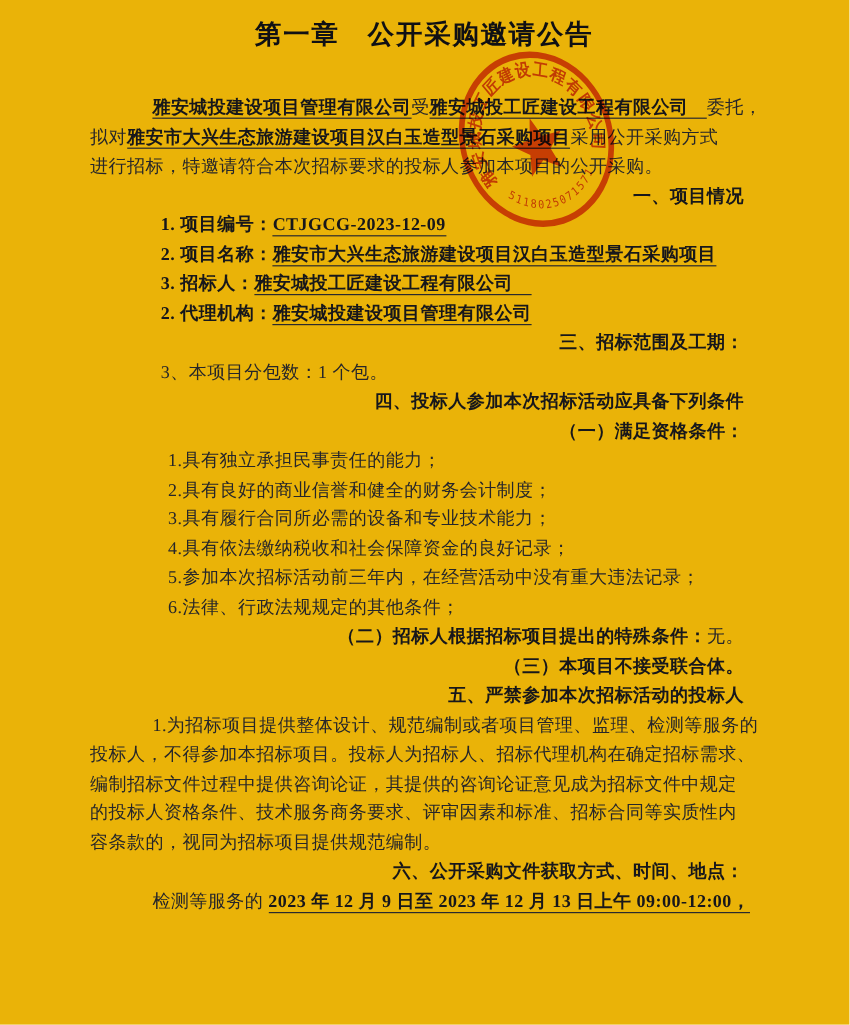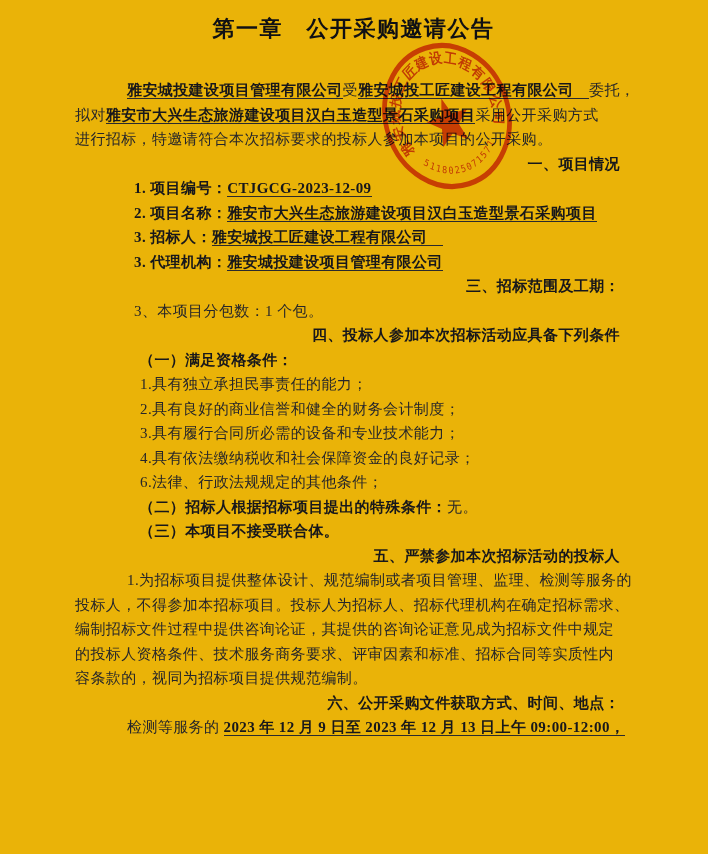--- a/index.html
+++ b/index.html
@@ -28,21 +28,21 @@
     margin:0;
     font-size:15px;
     line-height:24.5px;
     white-space:nowrap;
     letter-spacing:0.4px;
   }
   .para-first{padding-left:52px;}
   .cont{padding-left:0;}
   .sec{padding-left:53px;text-align:right;}
   .num{padding-left:59px;}
-  .sub{padding-left:64px;}
+  .sub{padding-left:64px;text-align:right;}
   .item{padding-left:65px;}
   .b{font-weight:bold;color:#17171b;}
   .u{border-bottom:1.6px solid #2a2a2e;}
   .seal{
     position:absolute;
     left:347px;top:11px;
     width:200px;height:210px;
     z-index:2;
     mix-blend-mode:multiply;
     opacity:0.85;
@@ -57,29 +57,30 @@
   <h1 class="title">第一章　公开采购邀请公告</h1>
 
   <div class="doc-body">
       <p class="ln para-first"><span class="b u">雅安城投建设项目管理有限公司</span><span>受</span><span class="b u">雅安城投工匠建设工程有限公司　</span><span>委托，</span></p>
       <p class="ln cont"><span>拟对</span><span class="b u">雅安市大兴生态旅游建设项目汉白玉造型景石采购项目</span><span>采用公开采购方式</span></p>
       <p class="ln cont"><span>进行招标，特邀请符合本次招标要求的投标人参加本项目的公开采购。</span></p>
       <p class="ln sec"><span class="b">一、项目情况</span></p>
       <p class="ln num"><span class="b">1. 项目编号：</span><span class="b u">CTJGCG-2023-12-09</span></p>
       <p class="ln num"><span class="b">2. 项目名称：</span><span class="b u">雅安市大兴生态旅游建设项目汉白玉造型景石采购项目</span></p>
       <p class="ln num"><span class="b">3. 招标人：</span><span class="b u">雅安城投工匠建设工程有限公司　</span></p>
-      <p class="ln num"><span class="b">3. 代理机构：</span><span class="b u">雅安城投建设项目管理有限公司</span></p>
+      <p class="ln num"><span class="b">2. 代理机构：</span><span class="b u">雅安城投建设项目管理有限公司</span></p>
       <p class="ln sec"><span class="b">三、招标范围及工期：</span></p>
       <p class="ln num"><span>3、本项目分包数：1 个包。</span></p>
       <p class="ln sec"><span class="b">四、投标人参加本次招标活动应具备下列条件</span></p>
       <p class="ln sub"><span class="b">（一）满足资格条件：</span></p>
       <p class="ln item"><span>1.具有独立承担民事责任的能力；</span></p>
       <p class="ln item"><span>2.具有良好的商业信誉和健全的财务会计制度；</span></p>
       <p class="ln item"><span>3.具有履行合同所必需的设备和专业技术能力；</span></p>
       <p class="ln item"><span>4.具有依法缴纳税收和社会保障资金的良好记录；</span></p>
+      <p class="ln item"><span>5.参加本次招标活动前三年内，在经营活动中没有重大违法记录；</span></p>
       <p class="ln item"><span>6.法律、行政法规规定的其他条件；</span></p>
       <p class="ln sub"><span class="b">（二）招标人根据招标项目提出的特殊条件：</span><span>无。</span></p>
       <p class="ln sub"><span class="b">（三）本项目不接受联合体。</span></p>
       <p class="ln sec"><span class="b">五、严禁参加本次招标活动的投标人</span></p>
       <p class="ln para-first"><span>1.为招标项目提供整体设计、规范编制或者项目管理、监理、检测等服务的</span></p>
       <p class="ln cont"><span>投标人，不得参加本招标项目。投标人为招标人、招标代理机构在确定招标需求、</span></p>
       <p class="ln cont"><span>编制招标文件过程中提供咨询论证，其提供的咨询论证意见成为招标文件中规定</span></p>
       <p class="ln cont"><span>的投标人资格条件、技术服务商务要求、评审因素和标准、招标合同等实质性内</span></p>
       <p class="ln cont"><span>容条款的，视同为招标项目提供规范编制。</span></p>
       <p class="ln sec"><span class="b">六、公开采购文件获取方式、时间、地点：</span></p>

